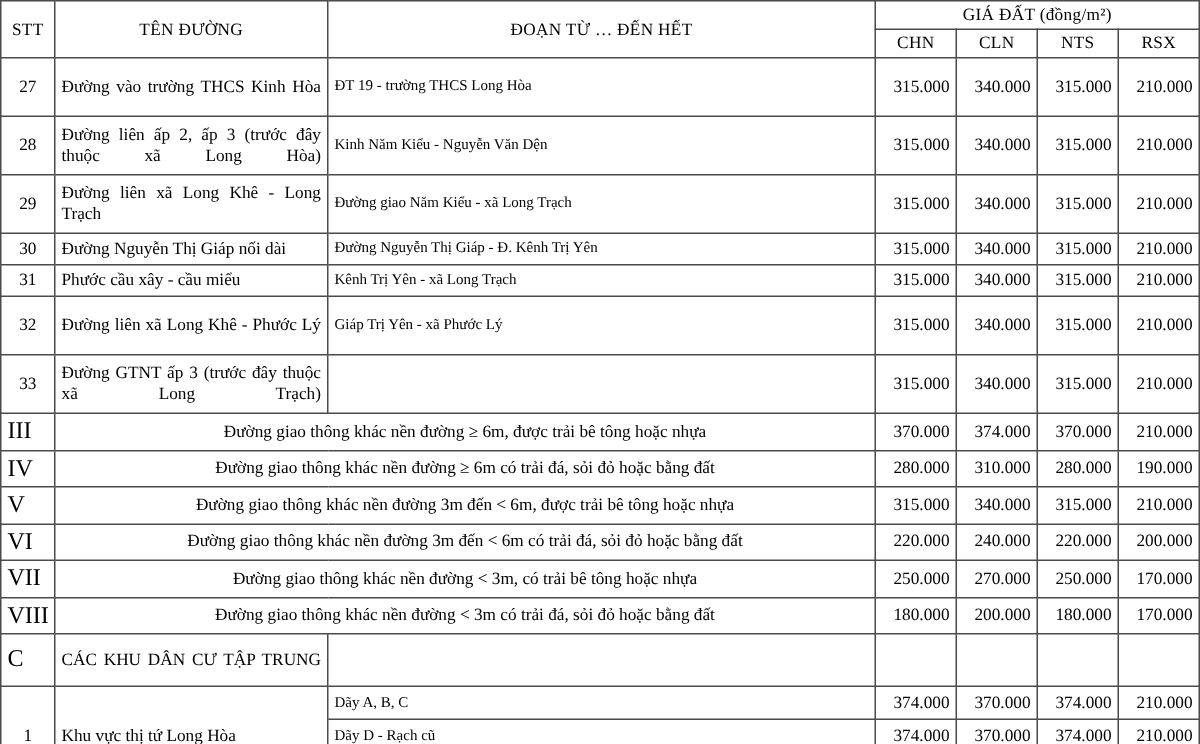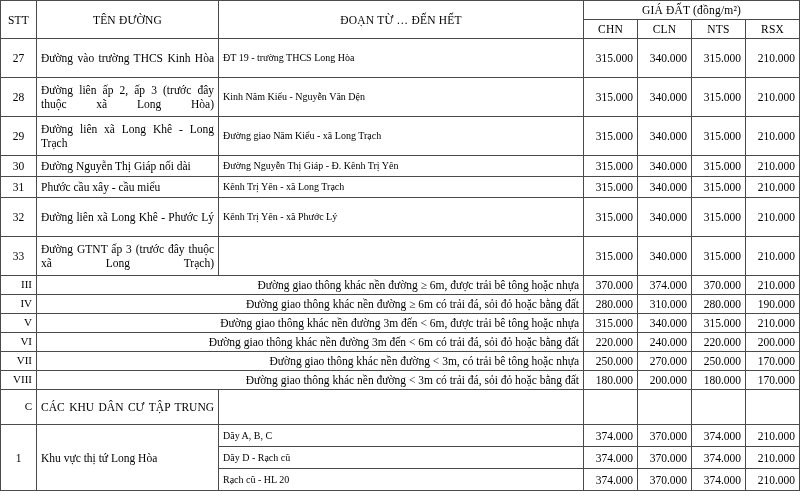--- a/index.html
+++ b/index.html
@@ -63,22 +63,22 @@
     padding-right: 5px;
     white-space: nowrap;
   }
   .r-tall td { height: 39px; margin-top: 32px; }
   .r-short td { height: 21px; }
   .r-sec td { height: 17px; padding-top: 1px; padding-bottom: 1px; }
   .r-cdr td { height: 35px; }
   .r-sub td { height: 22px; }
 
   .bold { font-weight: bold; }
-  .sec-label { text-align: right; font-weight: bold; font-size: 11px; }
-  .sec-text  { text-align: right; font-weight: bold; font-size: 11.5px; }
+  .sec-label { text-align: left; font-weight: bold; font-size: 16px; }
+  .sec-text  { text-align: center; font-weight: bold; font-size: 11.5px; }
   .c-justify {
     text-align: justify;
     text-align-last: justify;
   }
   .v-mid { vertical-align: middle; }
   .blank { }
 </style>
 </head>
 <body>
 
@@ -149,21 +149,21 @@
       <td class="c-name">Phước cầu xây - cầu miểu</td>
       <td class="c-seg">Kênh Trị Yên - xã Long Trạch</td>
       <td class="c-price">315.000</td>
       <td class="c-price">340.000</td>
       <td class="c-price">315.000</td>
       <td class="c-price">210.000</td>
     </tr>
     <tr class="r-tall">
       <td class="c-stt">32</td>
       <td class="c-name c-justify">Đường liên xã Long Khê - Phước Lý</td>
-      <td class="c-seg">Kênh Trị Yên - xã Phước Lý</td>
+      <td class="c-seg">Giáp Trị Yên - xã Phước Lý</td>
       <td class="c-price">315.000</td>
       <td class="c-price">340.000</td>
       <td class="c-price">315.000</td>
       <td class="c-price">210.000</td>
     </tr>
     <tr class="r-tall">
       <td class="c-stt">33</td>
       <td class="c-name c-justify">Đường GTNT ấp 3 (trước đây thuộc xã Long Trạch)</td>
       <td class="c-seg"></td>
       <td class="c-price">315.000</td>

